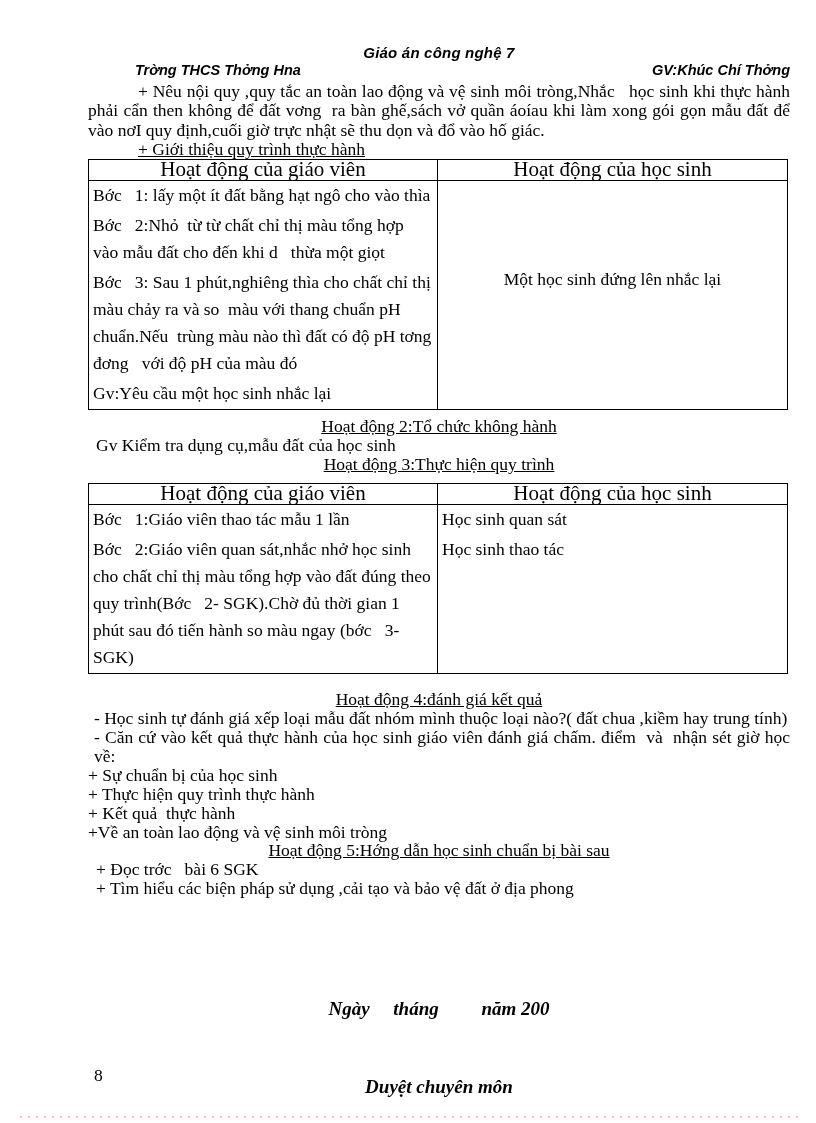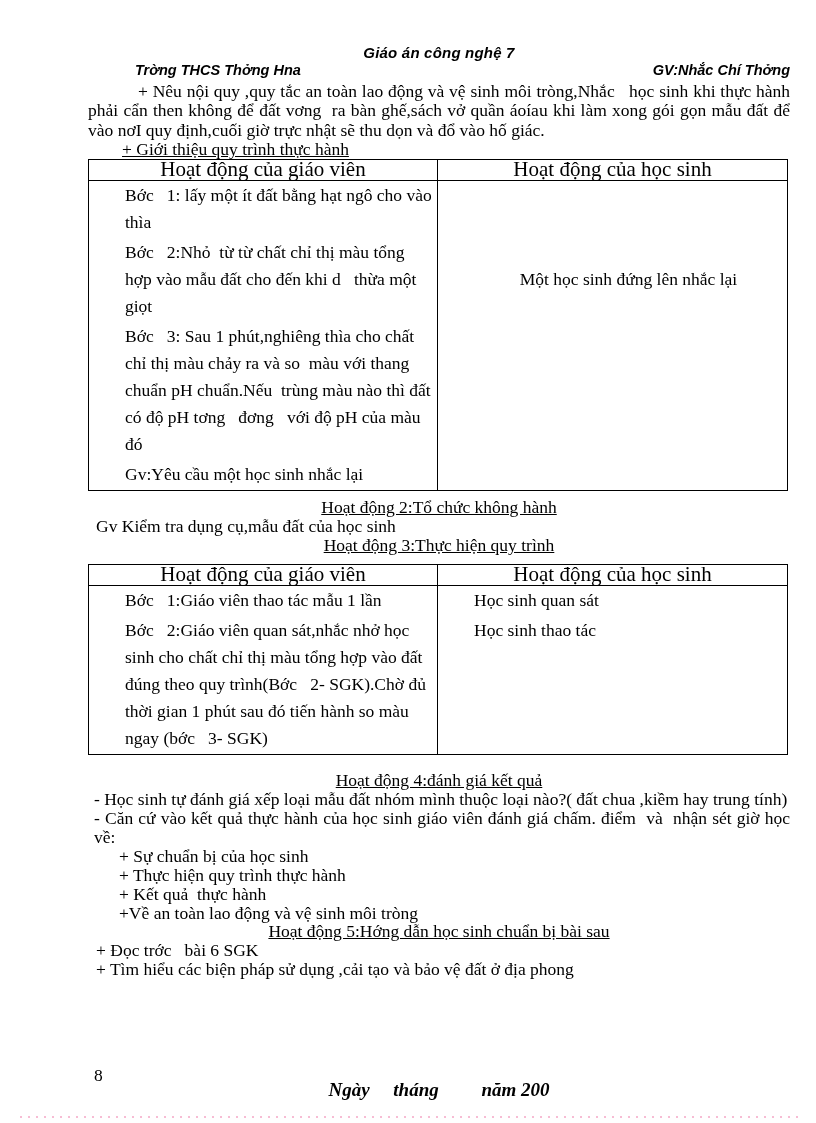--- a/index.html
+++ b/index.html
@@ -12,59 +12,59 @@
   
   .doc-title { text-align:center; font-family:"Liberation Sans", sans-serif;
                font-weight:bold; font-style:italic; font-size:15px; height:18px; letter-spacing:0.2px; }
   .subheader { display:flex; justify-content:space-between; height:20px;
                font-family:"Liberation Sans", sans-serif; font-weight:bold; font-style:italic; font-size:14.5px; }
   .subheader .school { padding-left:47px; }
 
   
   .para { text-align:justify; white-space:pre-wrap; line-height:19.4px; text-indent:50px; }
   .intro-heading { height:19px; line-height:19px; }
-  .intro-heading span { margin-left:34px; text-decoration:underline; }
+  .intro-heading span { margin-left:50px; text-decoration:underline; }
 
   
   table { border-collapse:collapse; width:699px; table-layout:fixed; }
-  td, th { border:1.5px solid #000; vertical-align:top; font-weight:normal;padding-left:32px; }
+  td, th { border:1.5px solid #000; vertical-align:top; font-weight:normal; }
   th { text-align:center; height:21px; line-height:19px; font-size:21px; padding:0; }
   .cell-body { line-height:27px; padding:1px 4px 2px 4px; white-space:pre-wrap; }
   .t1-right { text-align:center; padding-top:85px; line-height:27px; }
   .col-l { width:349px; } .col-r { width:350px; }
 
   
   .act-heading { text-align:center; line-height:19px; height:19px; }
   .act-heading span { text-decoration:underline; }
 
   .plain-line { line-height:19px; white-space:pre-wrap; }
   .indent8 { margin-left:8px; }
   .indent6 { margin-left:6px; text-align:justify; }
-  .sub-item { margin-left:31px; line-height:18.8px; white-space:pre-wrap; }
+  .sub-item { line-height:18.8px; white-space:pre-wrap; }
 
   .gap-7 { margin-top:7px; } .gap-9 { margin-top:9px; } .gap-16 { margin-top:16px; }
 
   
   .footer-block { margin-top:46px; text-align:center; font-weight:bold; font-style:italic;
                   font-size:19px; line-height:26px; white-space:pre-wrap; }
   .page-number { position:absolute; left:94px; top:1065px; font-size:17.5px; }
   .bottom-line { position:absolute; left:20px; right:14px; top:1116px; height:2px;
                  background:repeating-linear-gradient(to right, var(--dot,#f7bcd4) 0 2px, transparent 2px 8px); }
 </style>
 </head>
 <body>
 
 <div class="page">
   <div class="content">
 
     <div class="doc-title">Giáo án công nghệ 7</div>
 
     <div class="subheader">
       <span class="school">Trờng   THCS Thởng Hna</span>
-      <span class="teacher">GV:Nhắc Chí Thởng</span>
+      <span class="teacher">GV:Khúc Chí Thởng</span>
     </div>
 
     <div class="para">+ Nêu nội quy ,quy tắc an toàn lao động và vệ sinh môi tròng,Nhắc   học sinh khi thực hành phải cẩn then không để đất vơng  ra bàn ghế,sách vở quần áoíau khi làm xong gói gọn mẫu đất để vào nơI quy định,cuối giờ trực nhật sẽ thu dọn và đổ vào hố giác.</div>
 
     <div class="intro-heading">
       <span>+ Giới thiệu quy trình thực hành</span>
     </div>
 
     <table>
       <tbody>

